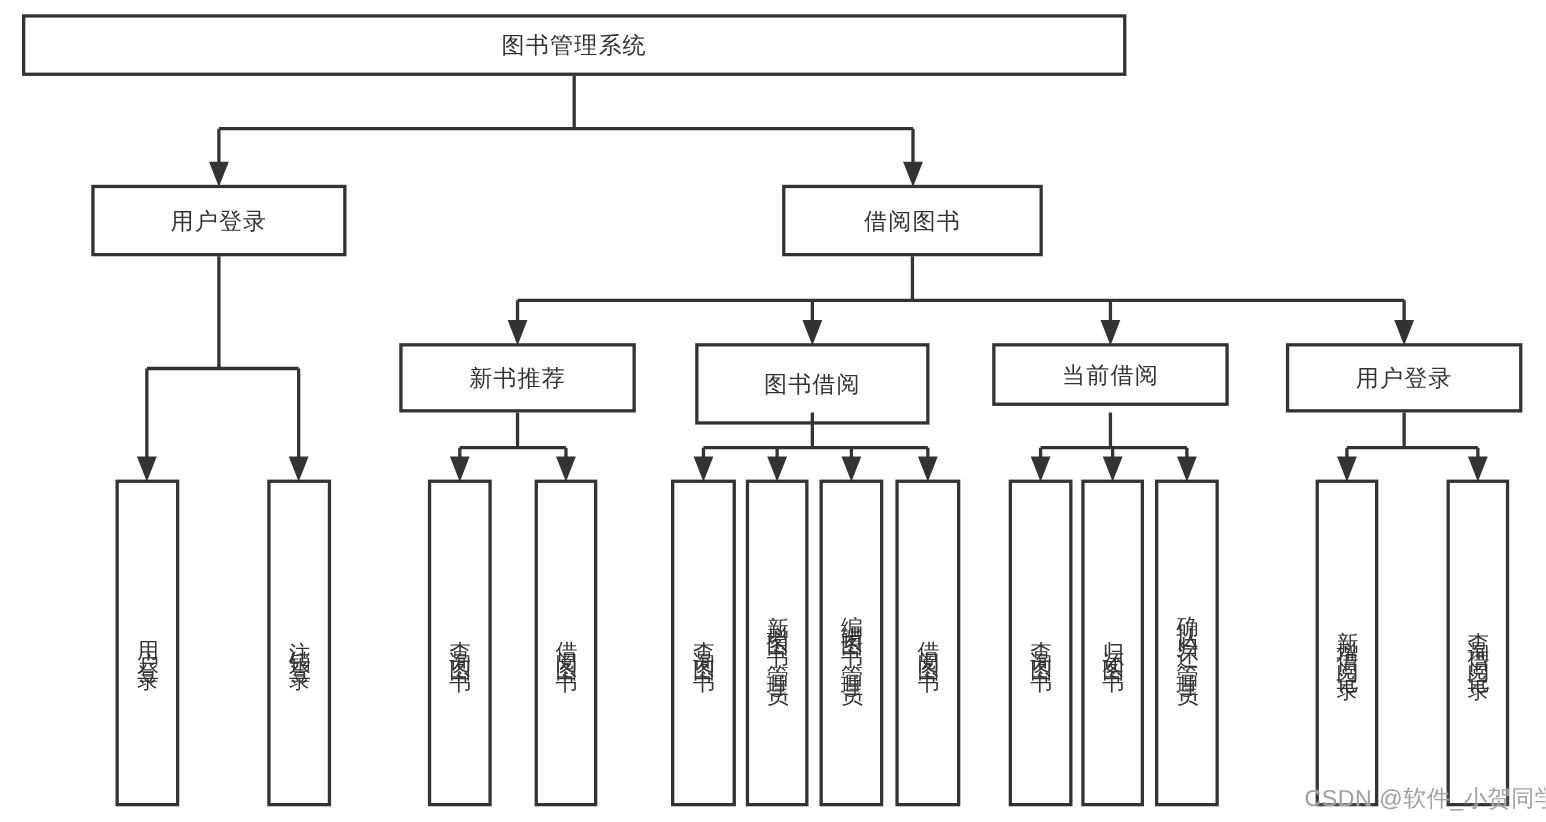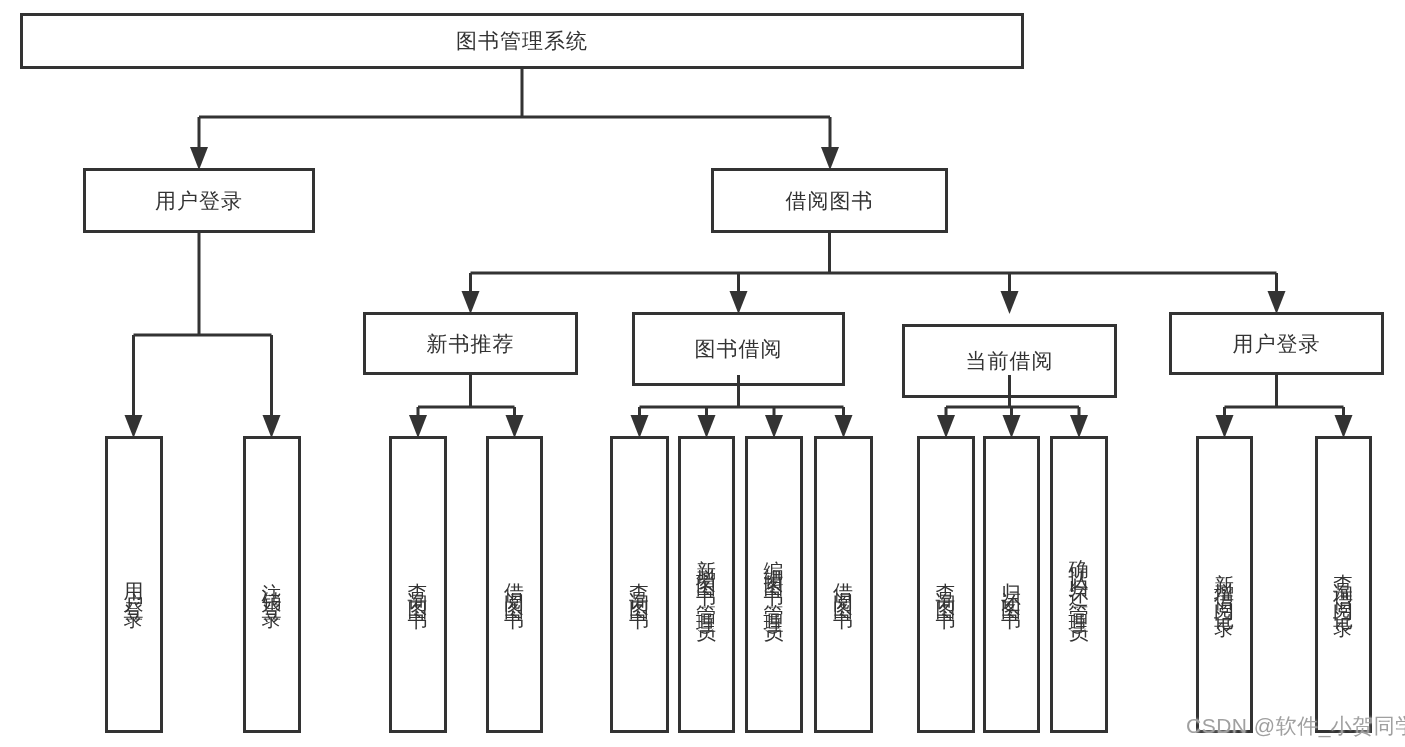--- a/index.html
+++ b/index.html
@@ -22,21 +22,21 @@
     font-size:20px;line-height:1;letter-spacing:9px;white-space:nowrap;
   }
   
   .b-root{left:20px;top:13px;width:1004px;height:56px;}
   
   .b-userlogin{left:83px;top:168px;width:232px;height:65px;}
   .b-bookmgmt{left:711px;top:168px;width:237px;height:65px;}
   
   .b-newbook{left:363px;top:312px;width:215px;height:63px;}
   .b-borrow{left:632px;top:312px;width:213px;height:74px;}
-  .b-current{left:902px;top:312px;width:215px;height:74px;margin-top:12px;}
+  .b-current{left:902px;top:312px;width:215px;height:57px;}
   .b-records{left:1169px;top:312px;width:215px;height:63px;}
   
   .l1{left:105px;width:58px;}  .l2{left:243px;width:58px;}
   .l3{left:389px;width:58px;}  .l4{left:486px;width:57px;}
   .l5{left:610px;width:59px;}  .l6{left:678px;width:57px;}
   .l7{left:745px;width:58px;}  .l8{left:814px;width:59px;}
   .l9{left:917px;width:58px;}  .l10{left:983px;width:57px;}
   .l11{left:1050px;width:58px;}
   .l12{left:1196px;width:57px;} .l13{left:1315px;width:57px;}
   .watermark{

